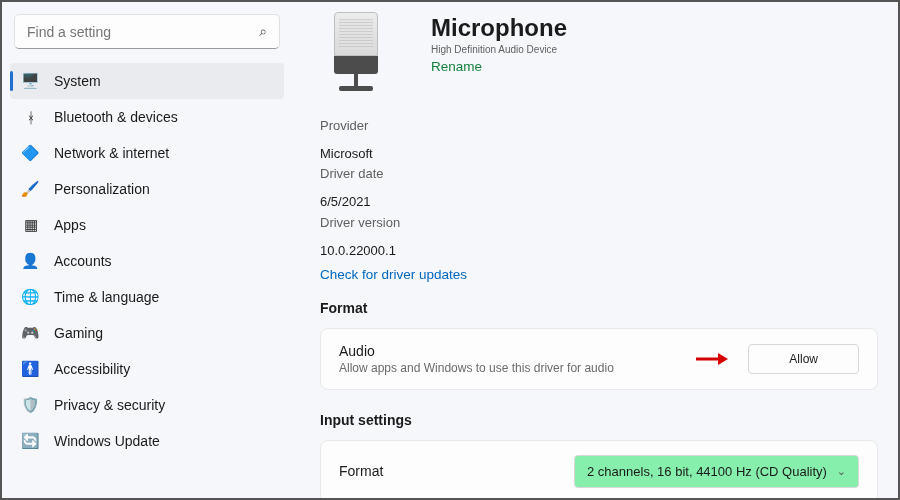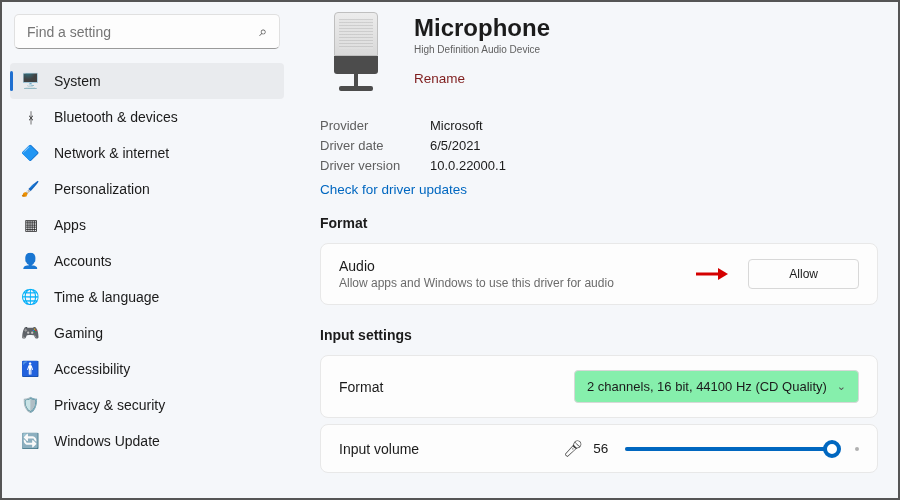--- a/index.html
+++ b/index.html
@@ -12,33 +12,33 @@
   .search-box input { flex: 1; border: none; outline: none; background: transparent; font-size: 14px; color: #555; }
   .search-box .icon { color: #555; font-size: 14px; }
   
   .nav-item { display: flex; align-items: center; gap: 14px; padding: 9px 12px; border-radius: 4px; cursor: pointer; font-size: 14px; color: #1b1b1b; position: relative; }
   .nav-item.active { background: #e9ebee; }
   .nav-item.active::before { content: ""; position: absolute; left: 0; top: 8px; bottom: 8px; width: 3px; background: #1f6fd0; border-radius: 2px; }
   .nav-icon { width: 18px; height: 18px; display: inline-flex; align-items: center; justify-content: center; font-size: 15px; }
   
   
   .main { flex: 1; padding: 10px 20px 0 28px; overflow-y: auto; background: #f5f7fa; }
-  .header { display: flex; gap: 22px; margin-bottom: 14px; }
+  .header { display: flex; gap: 39px; margin-bottom: 14px; }
   .mic-graphic { width: 72px; height: 90px; display: flex; flex-direction: column; align-items: center; }
   .mic-top { width: 44px; height: 44px; background: linear-gradient(#ececec,#d9d9d9); border: 1px solid #bfbfbf; border-radius: 4px 4px 0 0; position: relative; }
   .mic-top::after { content:""; position:absolute; inset:6px 4px; background: repeating-linear-gradient(#bdbdbd 0 1px, #e2e2e2 1px 3px); opacity:.6; }
   .mic-body { width: 44px; height: 18px; background: #4c4c4c; border-radius: 0 0 3px 3px; }
   .mic-stem { width: 4px; height: 12px; background: #4c4c4c; }
   .mic-base { width: 34px; height: 5px; background: #4c4c4c; border-radius: 2px; }
   .header-text h1 { font-size: 24px; font-weight: 600; color: #1b1b1b; margin-top: 2px; }
   .header-text .subtitle { font-size: 10px; color: #5f5f5f; margin-top: 2px; }
-  .header-text .rename { font-size: 13.5px; color: #7f1d1d; margin-top: 16px; cursor: pointer; display: inline-block; text-align: center; }
+  .header-text .rename { font-size: 13.5px; color: #15803d; margin-top: 4px; cursor: pointer; display: inline-block; text-align: center; }
   
   .meta-table { font-size: 13px; margin-bottom: 4px; }
-  .meta-row { display: flex; gap: 0; line-height: 1.55; }
+  .meta-row { display: flex; gap: 8px; line-height: 1.55; flex-direction: column; }
   .meta-row .k { color: #5f5f5f; width: 110px; }
   .meta-row .v { color: #1b1b1b; }
   .driver-link { font-size: 13.5px; color: #0067c0; cursor: pointer; display: inline-block; margin-top: 2px; margin-bottom: 12px; }
   
   .section-title { font-size: 14px; font-weight: 600; color: #1b1b1b; margin: 6px 0 12px 0; }
   
   .card { background: #fdfdfd; border: 1px solid #e8e8e8; border-radius: 8px; padding: 14px 18px; display: flex; align-items: center; gap: 14px; margin-bottom: 6px; }
   .card-text { flex: 1; }
   .card-title { font-size: 14px; color: #1b1b1b; }
   .card-desc { font-size: 12px; color: #6b6b6b; margin-top: 2px; }

